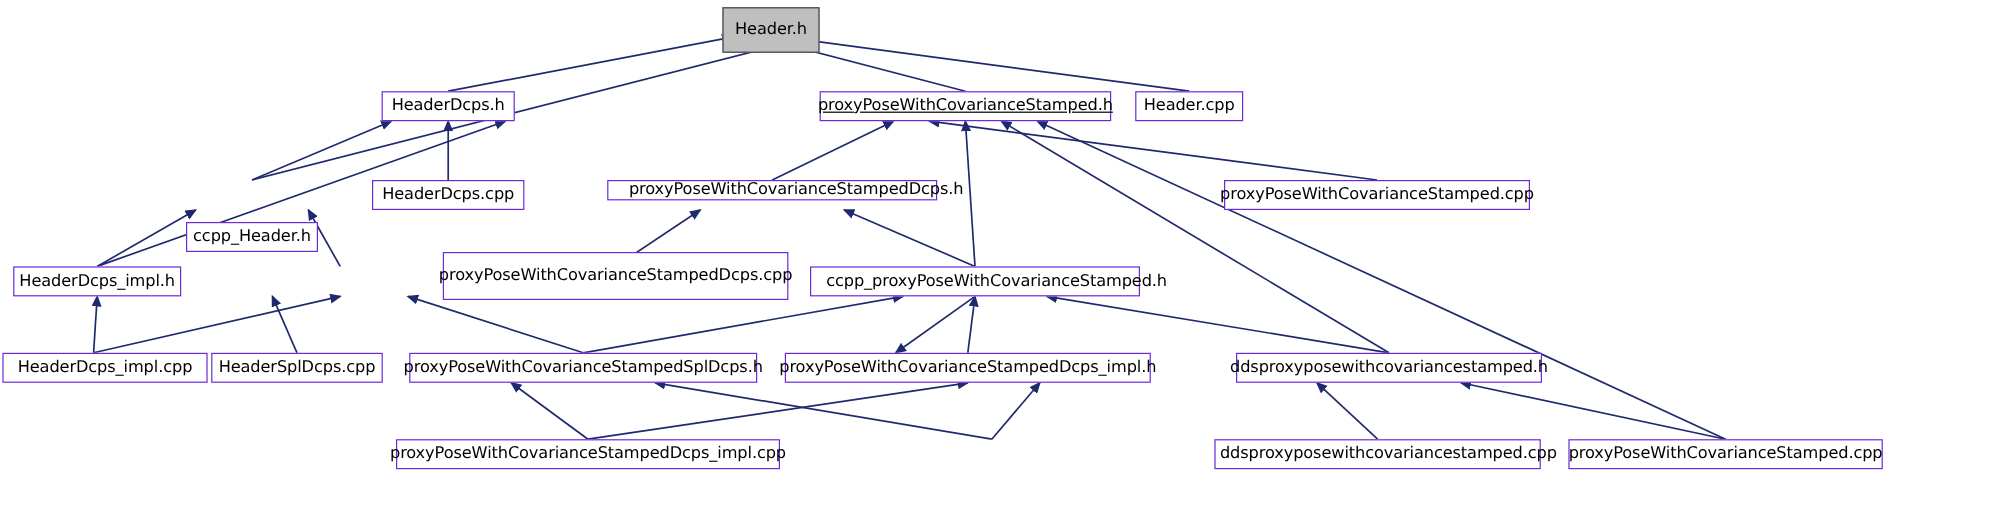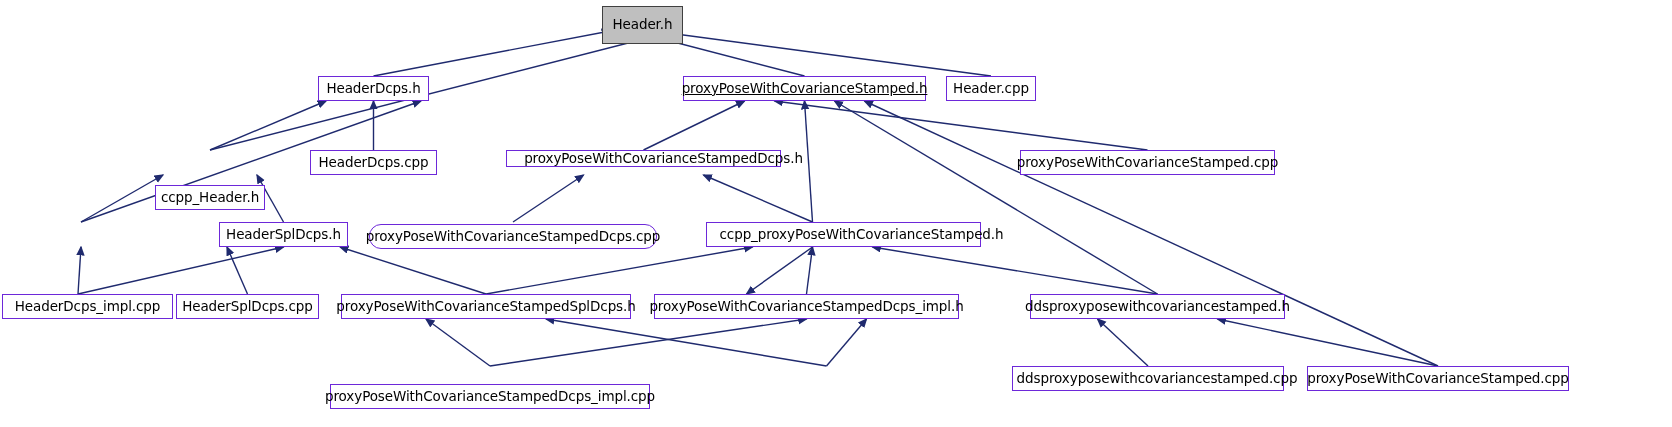--- a/index.html
+++ b/index.html
@@ -88,45 +88,45 @@
     </div>
     <div class="node" style="left: 310px; top: 150px; width: 127px; height: 25px;">
       <span class="label">HeaderDcps.cpp</span>
     </div>
     <div class="node" style="left: 506px; top: 150px; width: 275px; height: 17px; padding-left: 40px;">
       <span class="label">proxyPoseWithCovarianceStampedDcps.h</span>
     </div>
     <div class="node" style="left: 1020px; top: 150px; width: 255px; height: 25px;">
       <span class="label">proxyPoseWithCovarianceStamped.cpp</span>
     </div>
-    <div class="node" style="left: 219px; top: 222px; width: 129px; height: 25px;">
-      <span class="label">HeaderSplDcps.h</span>
+    <div class="node" style="left: 11px; top: 222px; width: 140px; height: 25px;">
+      <span class="label">HeaderDcps_impl.h</span>
     </div>
-    <div class="node" style="left: 369px; top: 224px; width: 288px; height: 25px; border-radius: 12px;">
+    <div class="node" style="left: 369px; top: 210px; width: 288px; height: 40px;">
       <span class="label">proxyPoseWithCovarianceStampedDcps.cpp</span>
     </div>
-    <div class="node" style="left: 706px; top: 222px; width: 275px; height: 25px; padding-left: 36px;">
+    <div class="node" style="left: 675px; top: 222px; width: 275px; height: 25px; padding-left: 36px;">
       <span class="label">ccpp_proxyPoseWithCovarianceStamped.h</span>
     </div>
     <div class="node" style="left: 2px; top: 294px; width: 171px; height: 25px;">
       <span class="label">HeaderDcps_impl.cpp</span>
     </div>
     <div class="node" style="left: 176px; top: 294px; width: 143px; height: 25px;">
       <span class="label">HeaderSplDcps.cpp</span>
     </div>
     <div class="node" style="left: 654px; top: 294px; width: 305px; height: 25px;">
       <span class="label">proxyPoseWithCovarianceStampedDcps_impl.h</span>
     </div>
     <div class="node" style="left: 341px; top: 294px; width: 290px; height: 25px;">
       <span class="label">proxyPoseWithCovarianceStampedSplDcps.h</span>
     </div>
     <div class="node" style="left: 1030px; top: 294px; width: 255px; height: 25px;">
       <span class="label">ddsproxyposewithcovariancestamped.h</span>
     </div>
-    <div class="node" style="left: 330px; top: 384px; width: 320px; height: 25px;">
+    <div class="node" style="left: 330px; top: 366px; width: 320px; height: 25px;">
       <span class="label">proxyPoseWithCovarianceStampedDcps_impl.cpp</span>
     </div>
     <div class="node" style="left: 1012px; top: 366px; width: 272px; height: 25px; padding-left: 18px;">
       <span class="label">ddsproxyposewithcovariancestamped.cpp</span>
     </div>
     <div class="node" style="left: 1307px; top: 366px; width: 262px; height: 25px;">
       <span class="label">proxyPoseWithCovarianceStamped.cpp</span>
     </div>
   </div>
 

